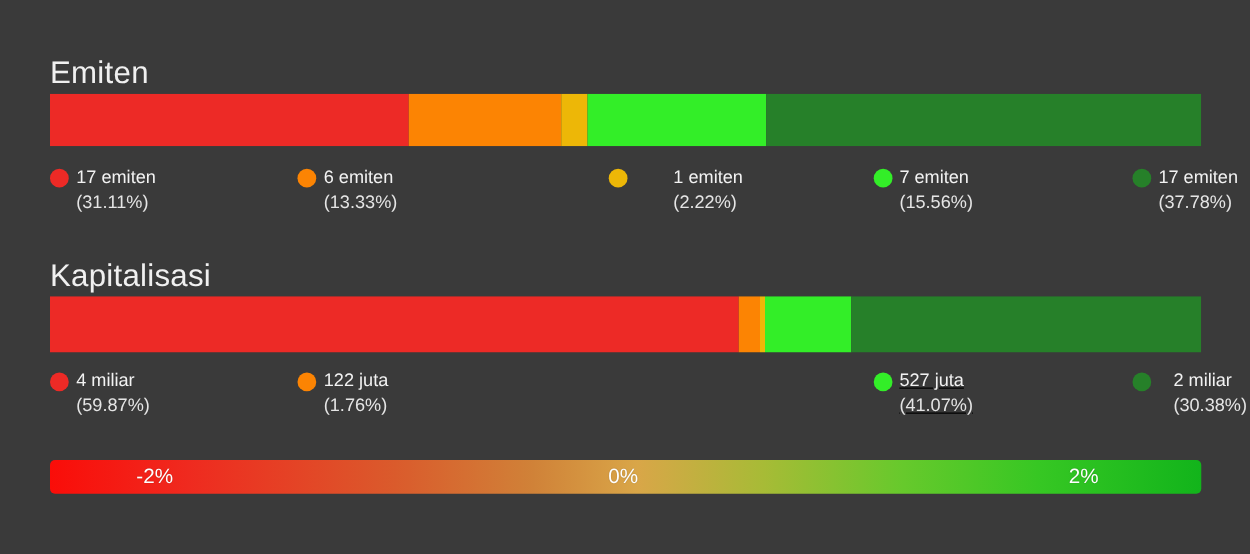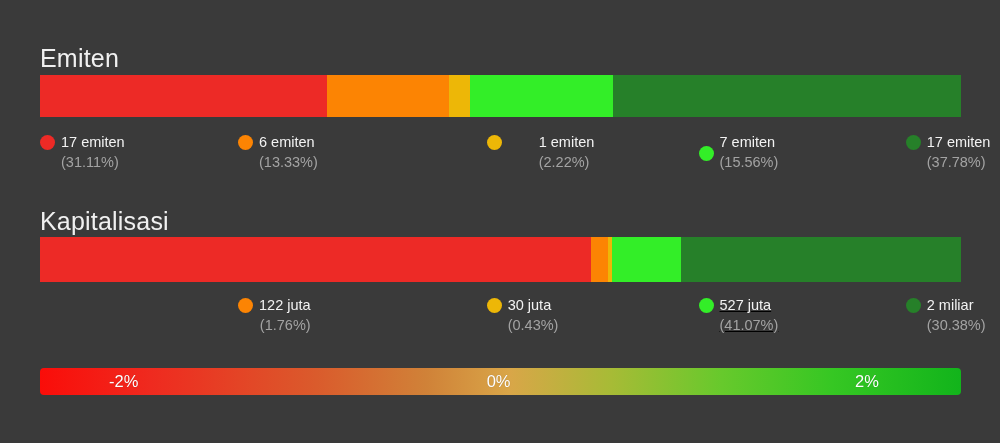--- a/index.html
+++ b/index.html
@@ -66,21 +66,21 @@
   .legend-text {
     display: flex;
     flex-direction: column;
   }
   .legend-label {
     color: #f2f2f2;
     font-size: 14.5px;
     line-height: 19px;
   }
   .legend-pct {
-    color: #a3a3a3;
+    color: #e5e5e5;
     font-size: 14.5px;
     line-height: 20px;
   }
   .scale-bar {
     position: absolute;
     left: 40px;
     top: 368px;
     width: 921px;
     height: 27px;
     border-radius: 4px;
@@ -136,21 +136,21 @@
           <span class="legend-pct">(13.33%)</span>
         </span>
       </div>
       <div class="legend-item" style="left: 48.5%; gap: 31px;">
         <span class="legend-dot" style="background: rgb(237, 183, 7);"></span>
         <span class="legend-text">
           <span class="legend-label">1 emiten</span>
           <span class="legend-pct">(2.22%)</span>
         </span>
       </div>
-      <div class="legend-item" style="left: 71.5%; align-items: center;">
+      <div class="legend-item" style="left: 71.5%;">
         <span class="legend-dot" style="background: rgb(51, 238, 40);"></span>
         <span class="legend-text">
           <span class="legend-label">7 emiten</span>
           <span class="legend-pct">(15.56%)</span>
         </span>
       </div>
       <div class="legend-item" style="left: 94%;">
         <span class="legend-dot" style="background: rgb(38, 128, 41);"></span>
         <span class="legend-text">
           <span class="legend-label">17 emiten</span>
@@ -163,42 +163,42 @@
 
   <div class="stacked-bar" id="bar-1" style="top:237px; height:45px;">
       <div class="bar-seg" style="background: rgb(237, 42, 38); width: 59.87%;"></div>
       <div class="bar-seg" style="background: rgb(252, 132, 3); width: 1.76%;"></div>
       <div class="bar-seg" style="background: rgb(237, 183, 7); width: 0.43%;"></div>
       <div class="bar-seg" style="background: rgb(51, 238, 40); width: 7.56%;"></div>
       <div class="bar-seg" style="background: rgb(38, 128, 41); width: 30.38%;"></div>
     </div>
 
   <div class="legend" id="legend-1" style="top:296px;">
-      <div class="legend-item" style="left: 21.5%; text-align: right;">
+      <div class="legend-item" style="left: 0%;">
+        <span class="legend-dot" style="background: rgb(237, 42, 38);"></span>
+        <span class="legend-text">
+          <span class="legend-label">4 miliar</span>
+          <span class="legend-pct">(59.87%)</span>
+        </span>
+      </div>
+      <div class="legend-item" style="left: 21.5%;">
         <span class="legend-dot" style="background: rgb(252, 132, 3);"></span>
         <span class="legend-text">
           <span class="legend-label">122 juta</span>
           <span class="legend-pct">(1.76%)</span>
         </span>
       </div>
-      <div class="legend-item" style="left: 48.5%;">
-        <span class="legend-dot" style="background: rgb(237, 183, 7);"></span>
-        <span class="legend-text">
-          <span class="legend-label">30 juta</span>
-          <span class="legend-pct">(0.43%)</span>
-        </span>
-      </div>
       <div class="legend-item" style="left: 71.5%; text-decoration: underline;">
         <span class="legend-dot" style="background: rgb(51, 238, 40);"></span>
         <span class="legend-text">
           <span class="legend-label">527 juta</span>
           <span class="legend-pct">(41.07%)</span>
         </span>
       </div>
-      <div class="legend-item" style="left: 94%;">
+      <div class="legend-item" style="left: 94%; gap: 12px;">
         <span class="legend-dot" style="background: rgb(38, 128, 41);"></span>
         <span class="legend-text">
           <span class="legend-label">2 miliar</span>
           <span class="legend-pct">(30.38%)</span>
         </span>
       </div>
     </div>
 
   <div class="scale-bar" id="scale-bar">
       <span class="scale-label" style="left: 7.5%;">-2%</span>

